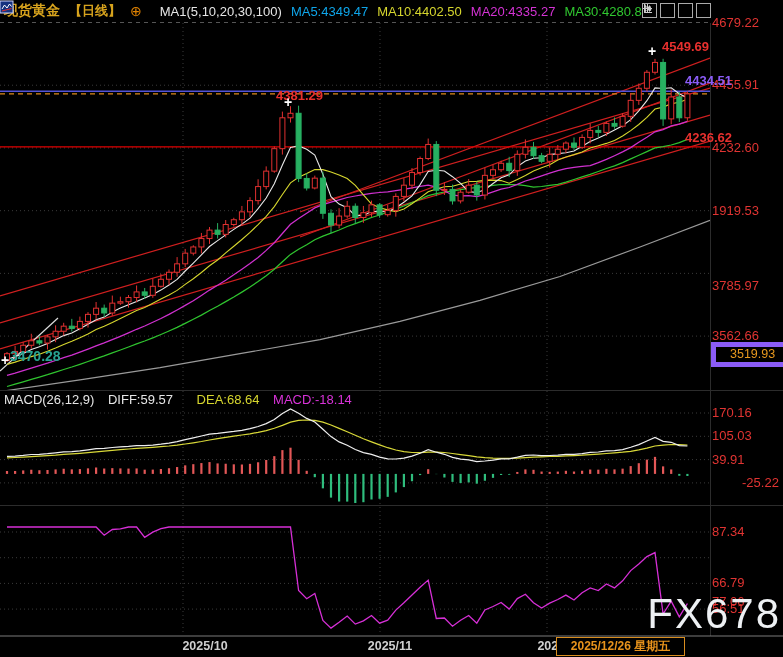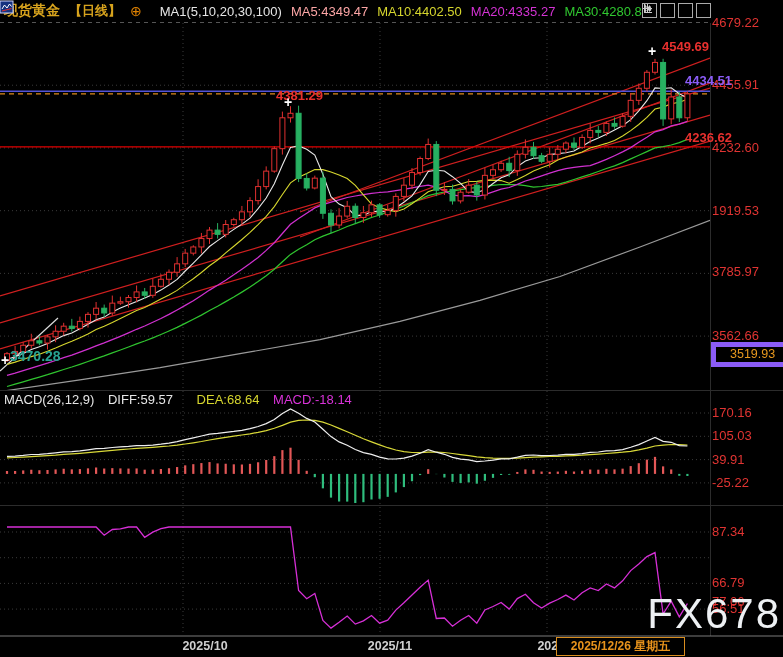--- a/index.html
+++ b/index.html
@@ -5,21 +5,21 @@
   html,body{margin:0;padding:0;background:#000;}
   #app{position:relative;width:783px;height:657px;background:#000;overflow:hidden;
        font-family:"Liberation Sans",sans-serif;}
   
   #header{position:absolute;top:0;left:0;width:783px;height:22px;display:flex;
           align-items:center;gap:9px;padding-left:4px;font-size:13px;white-space:nowrap;}
   .sym{color:#d7a31d;font-weight:bold;font-size:14px;}
   .per{color:#d7a31d;font-weight:bold;}
   .plus-circle{color:#e08200;font-size:14px;line-height:1;}
   .ma-set{color:#e6e6e6;}
-  .ma5{color:#fca5a5;} .ma10{color:#d6d62e;} .ma20{color:#d432d4;} .ma30{color:#30c830;}
+  .ma5{color:#0ea5e9;} .ma10{color:#d6d62e;} .ma20{color:#d432d4;} .ma30{color:#30c830;}
   #toolbar{position:absolute;top:3px;right:72px;display:flex;gap:3px;}
   .ticon{width:13px;height:13px;border:1px solid #aaa;background:#000;display:flex;
          align-items:center;justify-content:center;cursor:pointer;}
   
   .prow{position:absolute;left:4px;font-size:13px;white-space:nowrap;}
   #macd-row{top:392px;} #rsi-row{top:508px;}
   .w{color:#e6e6e6;} .y{color:#d6d62e;} .m{color:#d932d9;}
   .prow span{margin-right:10px;}
   
   .tickr{position:absolute;left:712px;color:#e03432;font-size:13px;line-height:14px;}
@@ -404,26 +404,26 @@
     <span class="y">DEA:68.64</span>
     <span class="m">MACD:-18.14</span>
   </div>
 
 
   <div id="axis-right">
       <div class="tickr" style="top: 15.5px;">4679.22</div>
       <div class="tickr" style="top: 78.2194px;">4455.91</div>
       <div class="tickr" style="top: 140.939px;">4232.60</div>
       <div class="tickr" style="top: 203.661px;">1919.53</div>
-      <div class="tickr" style="top: 265px;">3785.97</div>
+      <div class="tickr" style="top: 279px;">3785.97</div>
       <div class="tickr" style="top: 329.1px;">3562.66</div>
       <div class="tickr" style="top: 406px;">170.16</div>
       <div class="tickr" style="top: 429.3px;">105.03</div>
       <div class="tickr" style="top: 452.6px;">39.91</div>
-      <div class="tickr" style="top: 475.9px;">-25.22</div>
+      <div class="tickr" style="top: 475.9px; padding-left: 30px;">-25.22</div>
       <div class="tickr" style="top: 525px;">87.34</div>
       <div class="tickr" style="top: 550.7px; margin-top: 44px;">77.06</div>
       <div class="tickr" style="top: 576.4px;">66.79</div>
       <div class="tickr" style="top: 602.1px;">56.51</div>
     </div>
 
   <div id="ann-layer">
       <div class="ann ann-red" style="left: 662px; top: 40px;">4549.69</div>
       <div class="ann ann-plus" style="left: 648px; top: 45px;">+</div>
       <div class="ann ann-blue" style="left: 685px; top: 74px;">4434.51</div>

